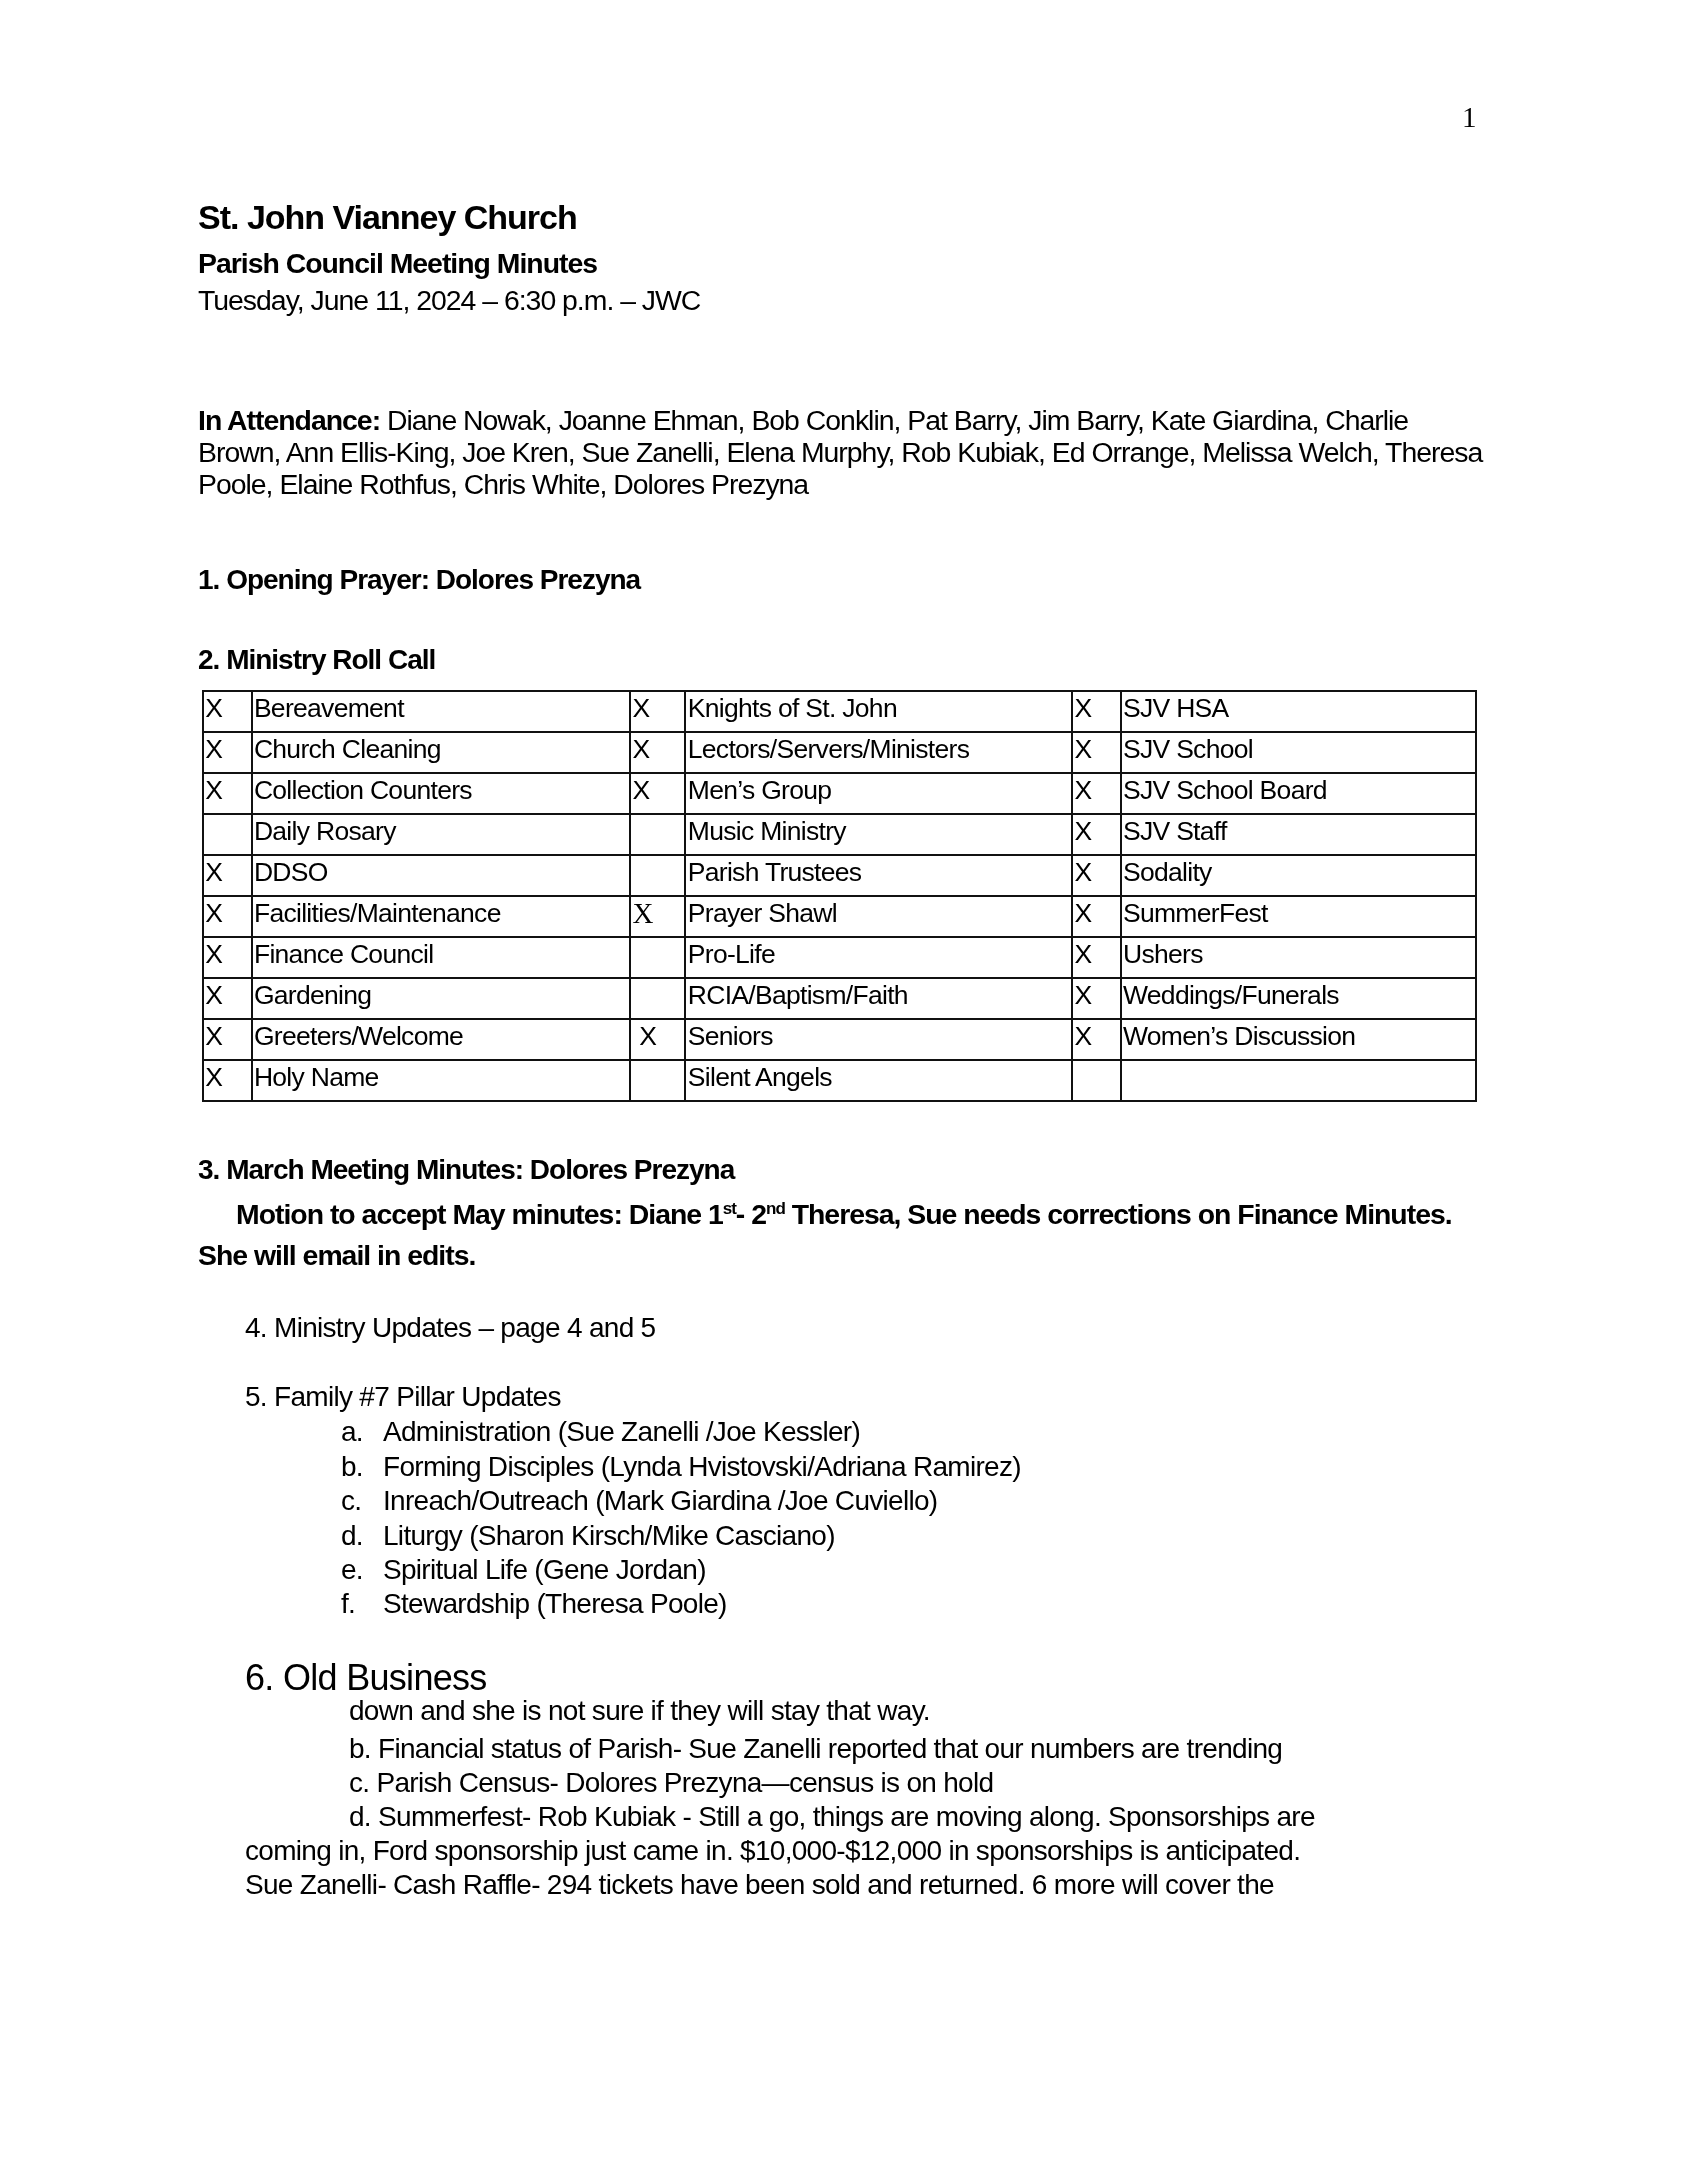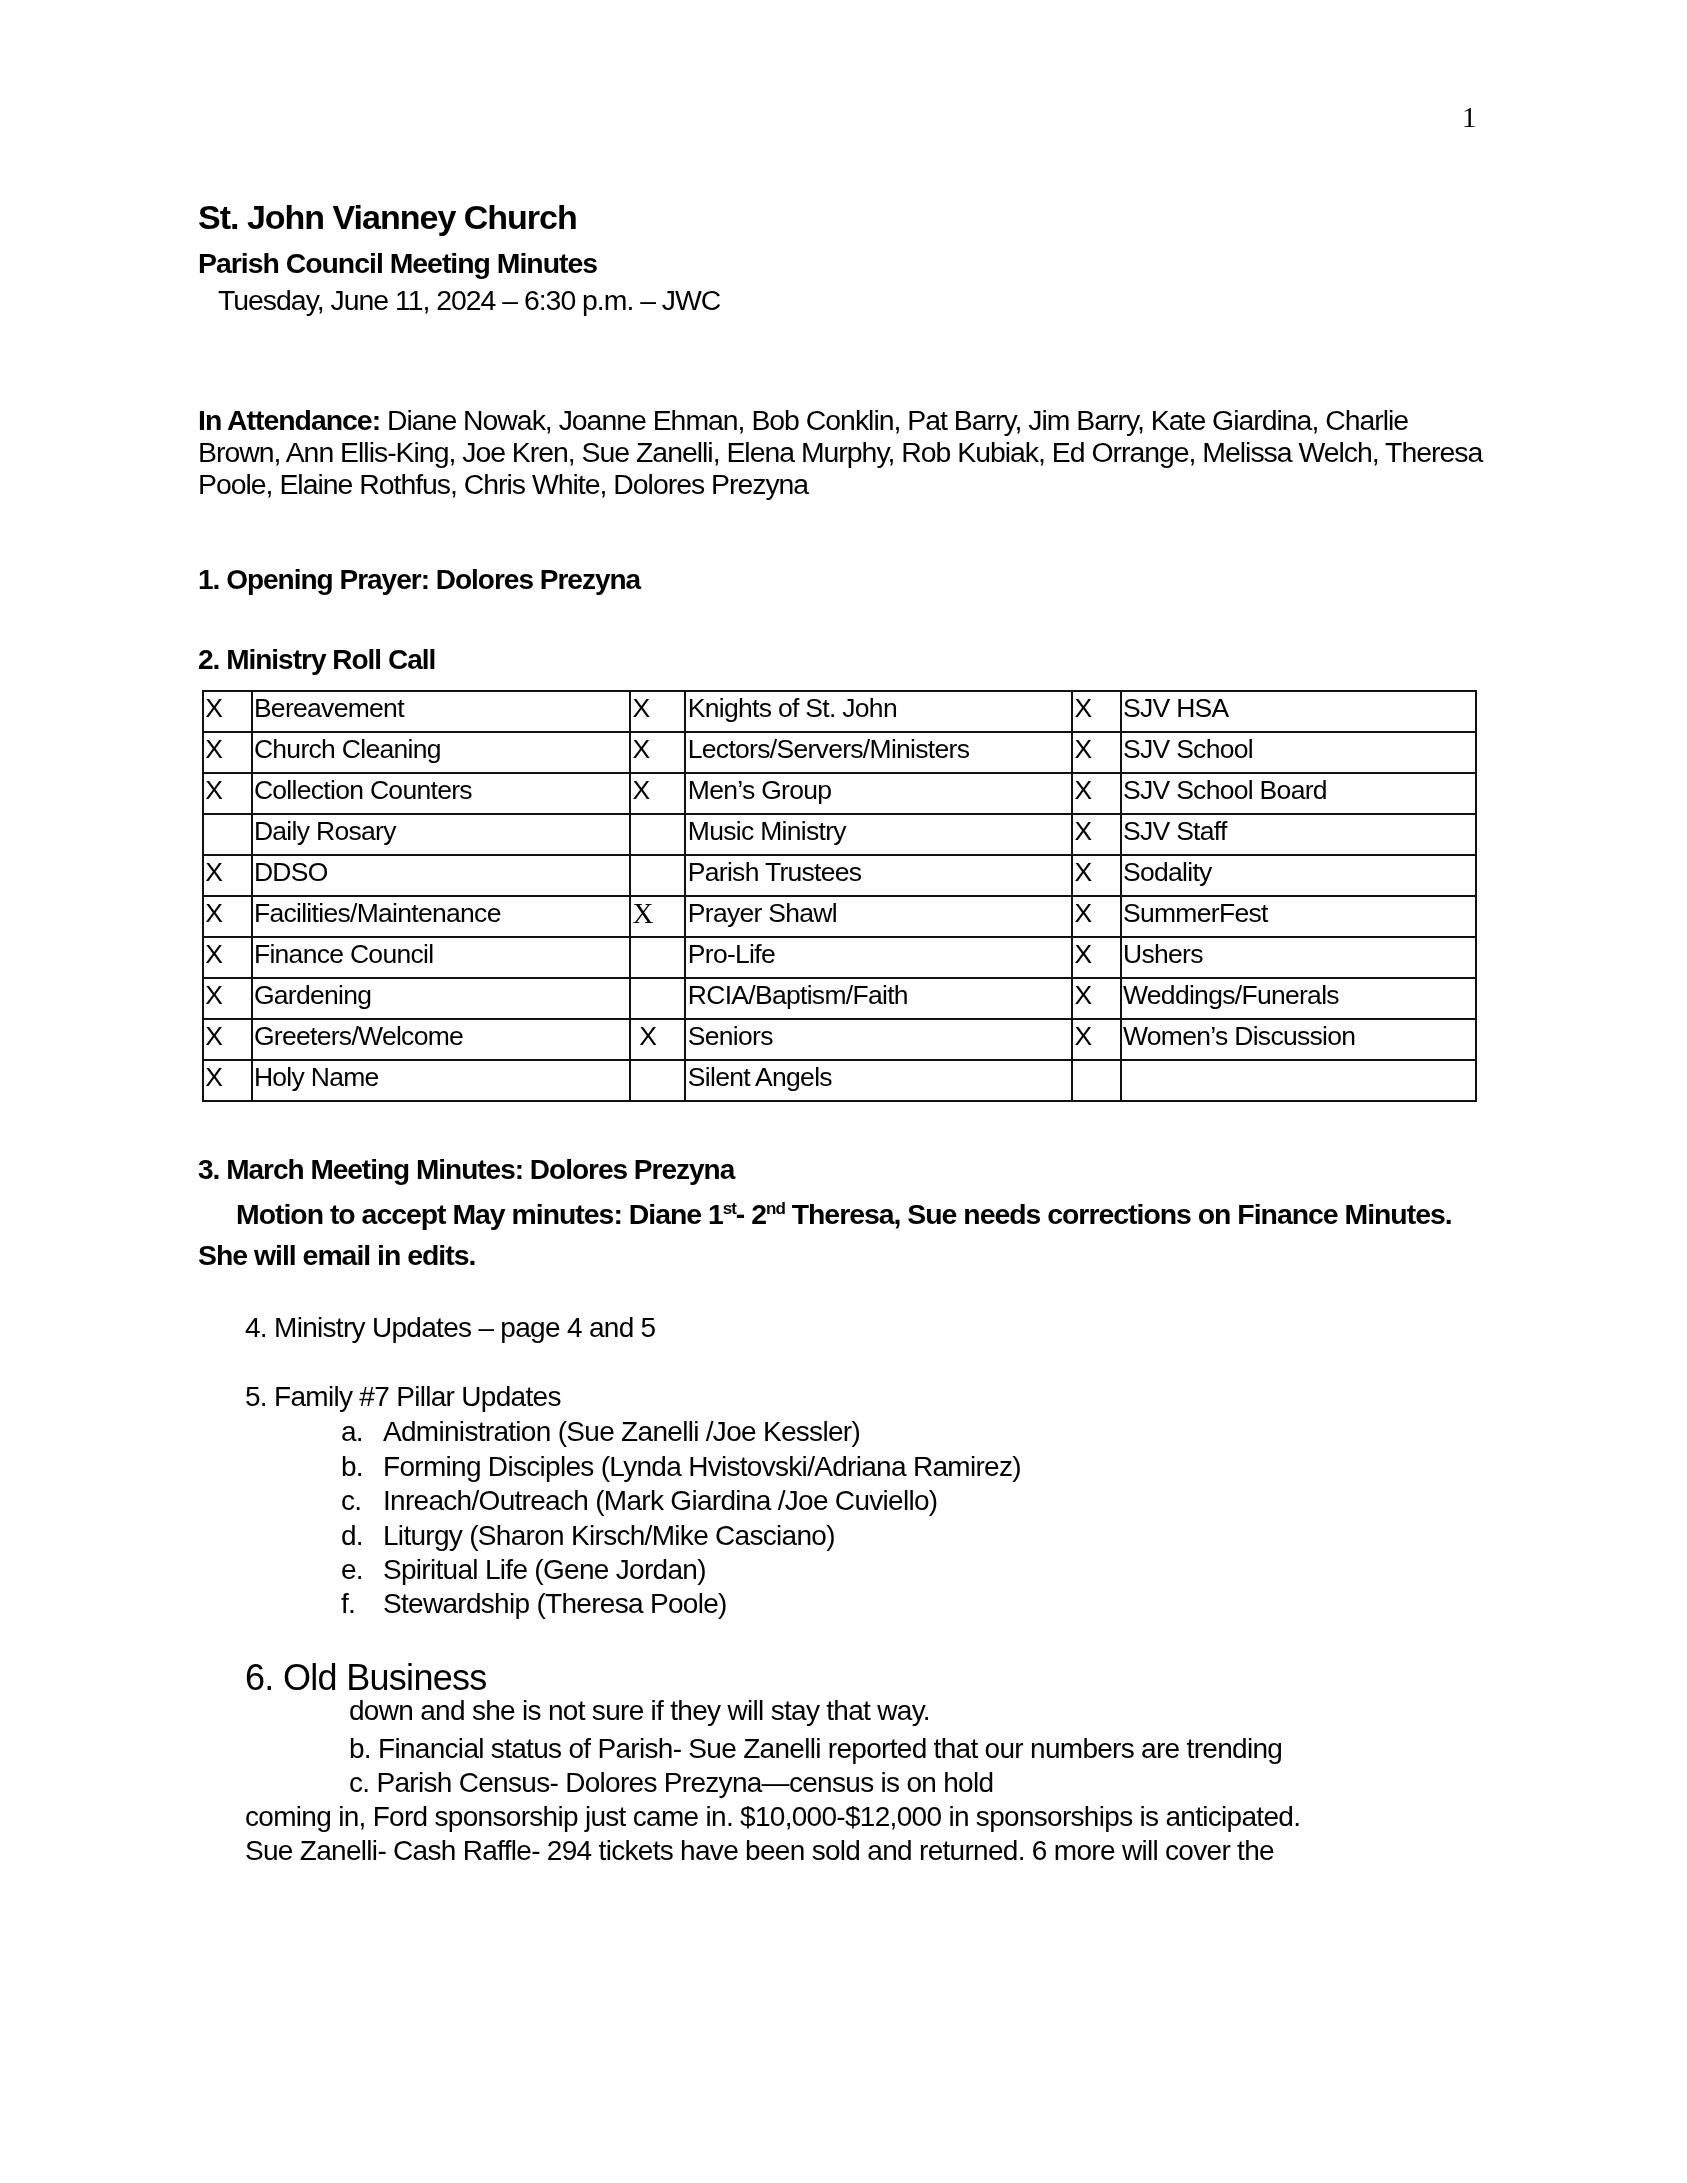--- a/index.html
+++ b/index.html
@@ -1,21 +1,21 @@
 <!DOCTYPE html>
 <html style="font-size:10.6px"><head>
 <meta charset="utf-8">
 <style>
   html, body { margin:0; padding:0; background:#ffffff; }
   body { width:1687px; height:2183px; position:relative; overflow:hidden; color:#000; }
   .page-num { position:absolute; left:1462px; top:101px; font-family:"Liberation Serif", serif; font-size:29px; }
   .calibri { font-family:"Liberation Sans", sans-serif; letter-spacing:-1px; }
   .title { position:absolute; left:198px; top:198px; font-size:34px; font-weight:bold; }
   .subtitle { position:absolute; left:198px; top:247px; font-size:28.4px; font-weight:bold; }
-  .dateline { position:absolute; left:198px; top:284px; font-size:28.4px;margin-left:20px; }
+  .dateline { position:absolute; left:198px; top:284px; font-size:28.4px; }
   .attendance { position:absolute; left:198px; top:404px; width:1297px; font-size:28.4px; line-height:32px; }
   .attendance b { font-weight:bold; }
   .sec { position:absolute; left:198px; font-size:28px; font-weight:bold; }
   table.roll { position:absolute; left:202px; top:690px; border-collapse:collapse; font-family:"Liberation Sans", sans-serif; font-size:26.5px; letter-spacing:-0.7px; }
   table.roll td { border:2px solid #111; height:39px; padding:0 1.3px; vertical-align:top; line-height:33px; white-space:nowrap; }
   td.mk { width:44px; }
   td.nm1 { width:374px; }
   td.nm2 { width:382px; }
   td.nm3 { width:351px;border-radius:11px; }
   td.mk.serif { font-family:"Liberation Serif", serif; font-size:29px; }
@@ -141,16 +141,17 @@
     <div class="sub" style="top: 1520px;"><span class="lt">d.</span><span>Liturgy (Sharon Kirsch/Mike Casciano)</span></div>
     <div class="sub" style="top: 1554px;"><span class="lt">e.</span><span>Spiritual Life (Gene Jordan)</span></div>
     <div class="sub" style="top: 1588px;"><span class="lt">f.</span><span>Stewardship (Theresa Poole)</span></div>
   </div>
 
 <div class="old" style="top:1657px;">6.  Old Business</div>
 <div class="ob" style="top:1694px;">
   <div class="ind">down and she is not sure if they will stay that way.</div>
   <div class="ind" style="margin-top:4px;">b.  Financial status of Parish- Sue Zanelli reported that our numbers are trending</div>
   <div class="ind">c.  Parish Census- Dolores Prezyna—census is on hold</div>
+  <div class="ind">d.  Summerfest- Rob Kubiak - Still a go, things are moving along.  Sponsorships are</div>
   <div>coming in, Ford sponsorship just came in. $10,000-$12,000 in sponsorships is anticipated.</div>
   <div>Sue Zanelli- Cash Raffle- 294 tickets have been sold and returned.  6 more will cover the</div>
 </div>
 
 
 </body></html>

